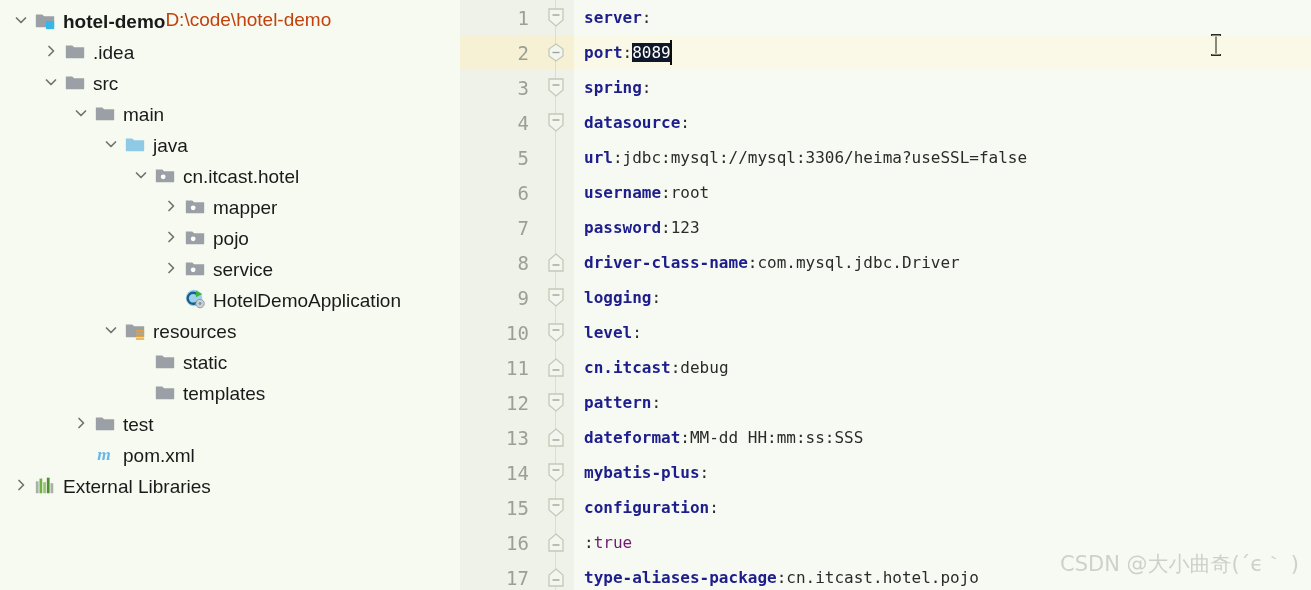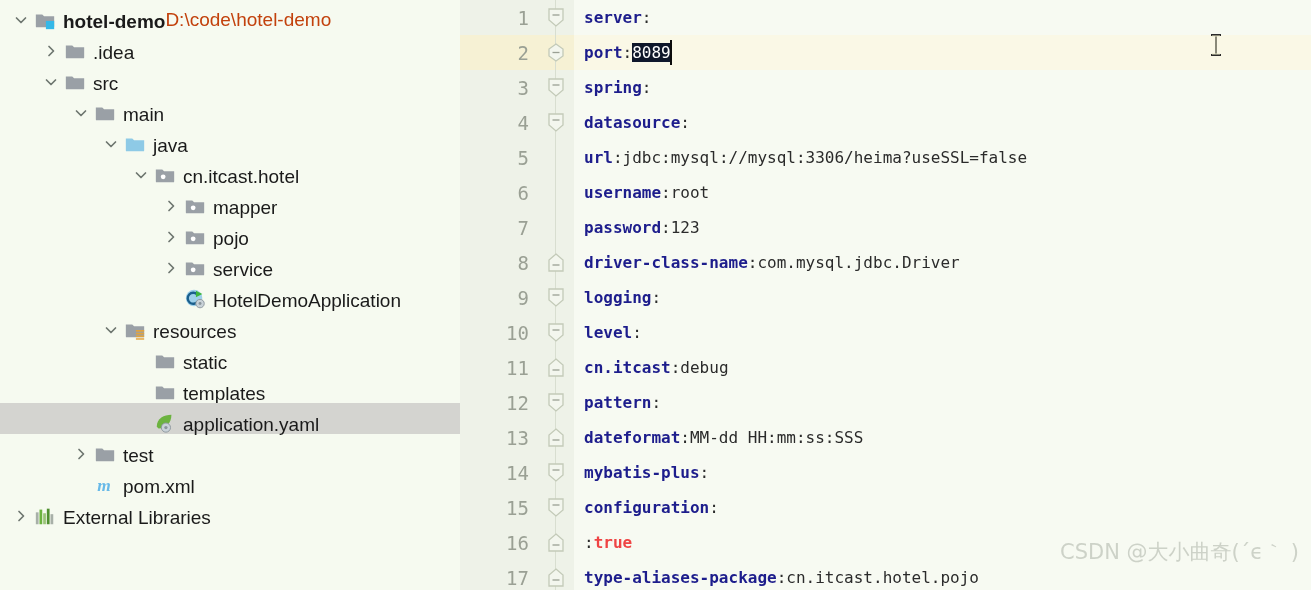--- a/index.html
+++ b/index.html
@@ -111,41 +111,41 @@
     font-family: "DejaVu Sans Mono", monospace;
     font-size: 16px;
     color: #2b2b2b;
     white-space: pre;
     padding-left: 10px;
     box-sizing: border-box;
   }
   .k { color: #1d1d8c; font-weight: bold; }
   .p { color: #2b2b2b; }
   .v { color: #2b2b2b; }
-  .kw { color: #ef4444; font-weight: bold; }
+  .kw { color: #701a75; font-weight: normal; }
   .sel {
     background: #0f172a;
     color: #ffffff;
   }
   .caret {
     display: inline-block;
     width: 2px; height: 25px;
     background: #0c0c0c;
     vertical-align: middle;
     margin-left: -1px;
   }
   #mouse-cursor {
     position: absolute;
     left: 748px; top: 33px;
     width: 16px; height: 24px;
     pointer-events: none;
   }
   #watermark {
     position: absolute;
-    right: 12px; bottom: 24px;
+    right: 12px; bottom: 12px;
     font-size: 21px;
     color: #cdd2c8;
     white-space: nowrap;
     font-family: "DejaVu Sans", sans-serif;
     pointer-events: none;
   }
 </style>
 </head>
 <body>
 
@@ -317,31 +317,20 @@
         <span class="tlabel">static</span>
       </div>
       <div class="tree-row">
         <span class="arrow" style="margin-left: 130px;"></span>
         <span class="ficon">
           <svg width="22" height="22" viewBox="0 0 24 24">
             <path d="M2 6 h7 l2 2 h11 v11 a1 1 0 0 1 -1 1 H3 a1 1 0 0 1 -1 -1 Z" fill="#9aa0a6"></path>
           </svg>
         </span>
         <span class="tlabel">templates</span>
-      </div>
-      <div class="tree-row selected">
-        <span class="arrow" style="margin-left: 130px;"></span>
-        <span class="ficon">
-          <svg width="22" height="22" viewBox="0 0 24 24">
-            <path d="M3 16 C3 7 11 3 19 3 C19 12 13 18 5 18 Z" fill="#6cb33f"></path>
-            <circle cx="13" cy="17" r="5" fill="#c9d2d8" stroke="#8b959b" stroke-width="1"></circle>
-            <circle cx="13" cy="17" r="1.8" fill="#8b959b"></circle>
-          </svg>
-        </span>
-        <span class="tlabel">application.yaml</span>
       </div>
       <div class="tree-row">
         <span class="arrow" style="margin-left: 70px;">
           <svg width="14" height="14" viewBox="0 0 14 14">
             <path d="M5 2.5 L9.5 7 L5 11.5" stroke="#6e7670" stroke-width="1.7" fill="none" stroke-linecap="round" stroke-linejoin="round"></path>
           </svg>
         </span>
         <span class="ficon">
           <svg width="22" height="22" viewBox="0 0 24 24">
             <path d="M2 6 h7 l2 2 h11 v11 a1 1 0 0 1 -1 1 H3 a1 1 0 0 1 -1 -1 Z" fill="#9aa0a6"></path>

